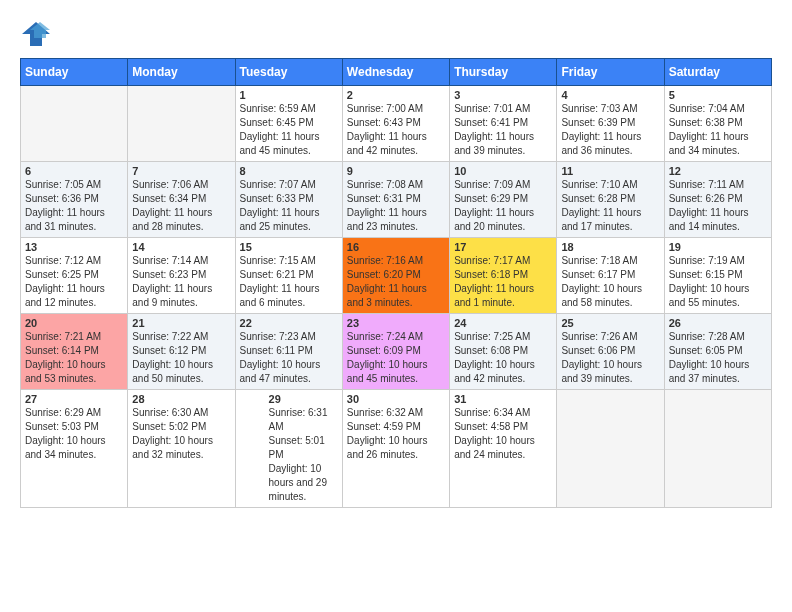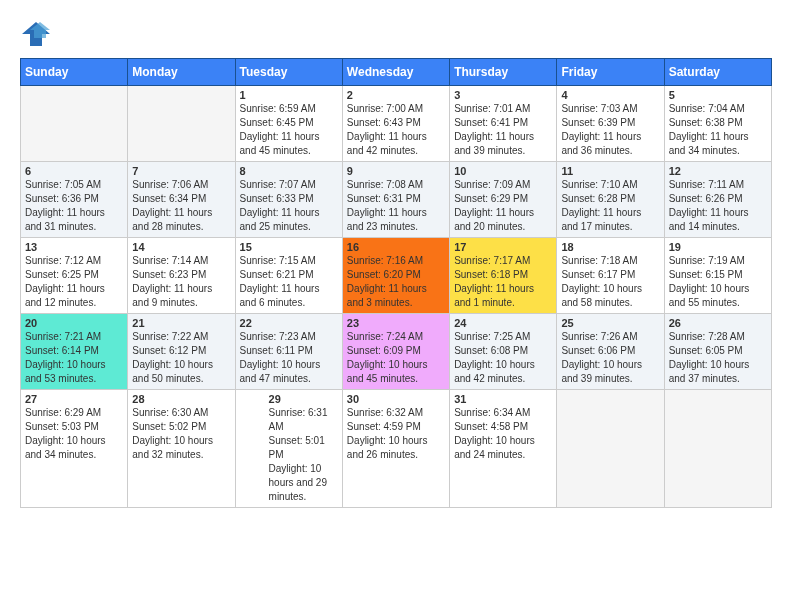--- a/index.html
+++ b/index.html
@@ -208,21 +208,21 @@
         <td style="background: rgb(255, 255, 255);">
           <span class="day-number">18</span>
           <div class="day-info">Sunrise: 7:18 AM<br>Sunset: 6:17 PM<br>Daylight: 10 hours and 58 minutes.</div>
         </td>
         <td style="background: rgb(255, 255, 255);">
           <span class="day-number">19</span>
           <div class="day-info">Sunrise: 7:19 AM<br>Sunset: 6:15 PM<br>Daylight: 10 hours and 55 minutes.</div>
         </td>
       </tr>
       <tr style="background: rgb(238, 242, 247);">
-        <td style="background: #5eead4; margin-top: 27px;">
+        <td style="background: #fca5a5; margin-top: 27px;">
           <span class="day-number">20</span>
           <div class="day-info">Sunrise: 7:21 AM<br>Sunset: 6:14 PM<br>Daylight: 10 hours and 53 minutes.</div>
         </td>
         <td style="background: rgb(240, 244, 248);">
           <span class="day-number">21</span>
           <div class="day-info">Sunrise: 7:22 AM<br>Sunset: 6:12 PM<br>Daylight: 10 hours and 50 minutes.</div>
         </td>
         <td style="background: rgb(240, 244, 248);">
           <span class="day-number">22</span>
           <div class="day-info">Sunrise: 7:23 AM<br>Sunset: 6:11 PM<br>Daylight: 10 hours and 47 minutes.</div>

